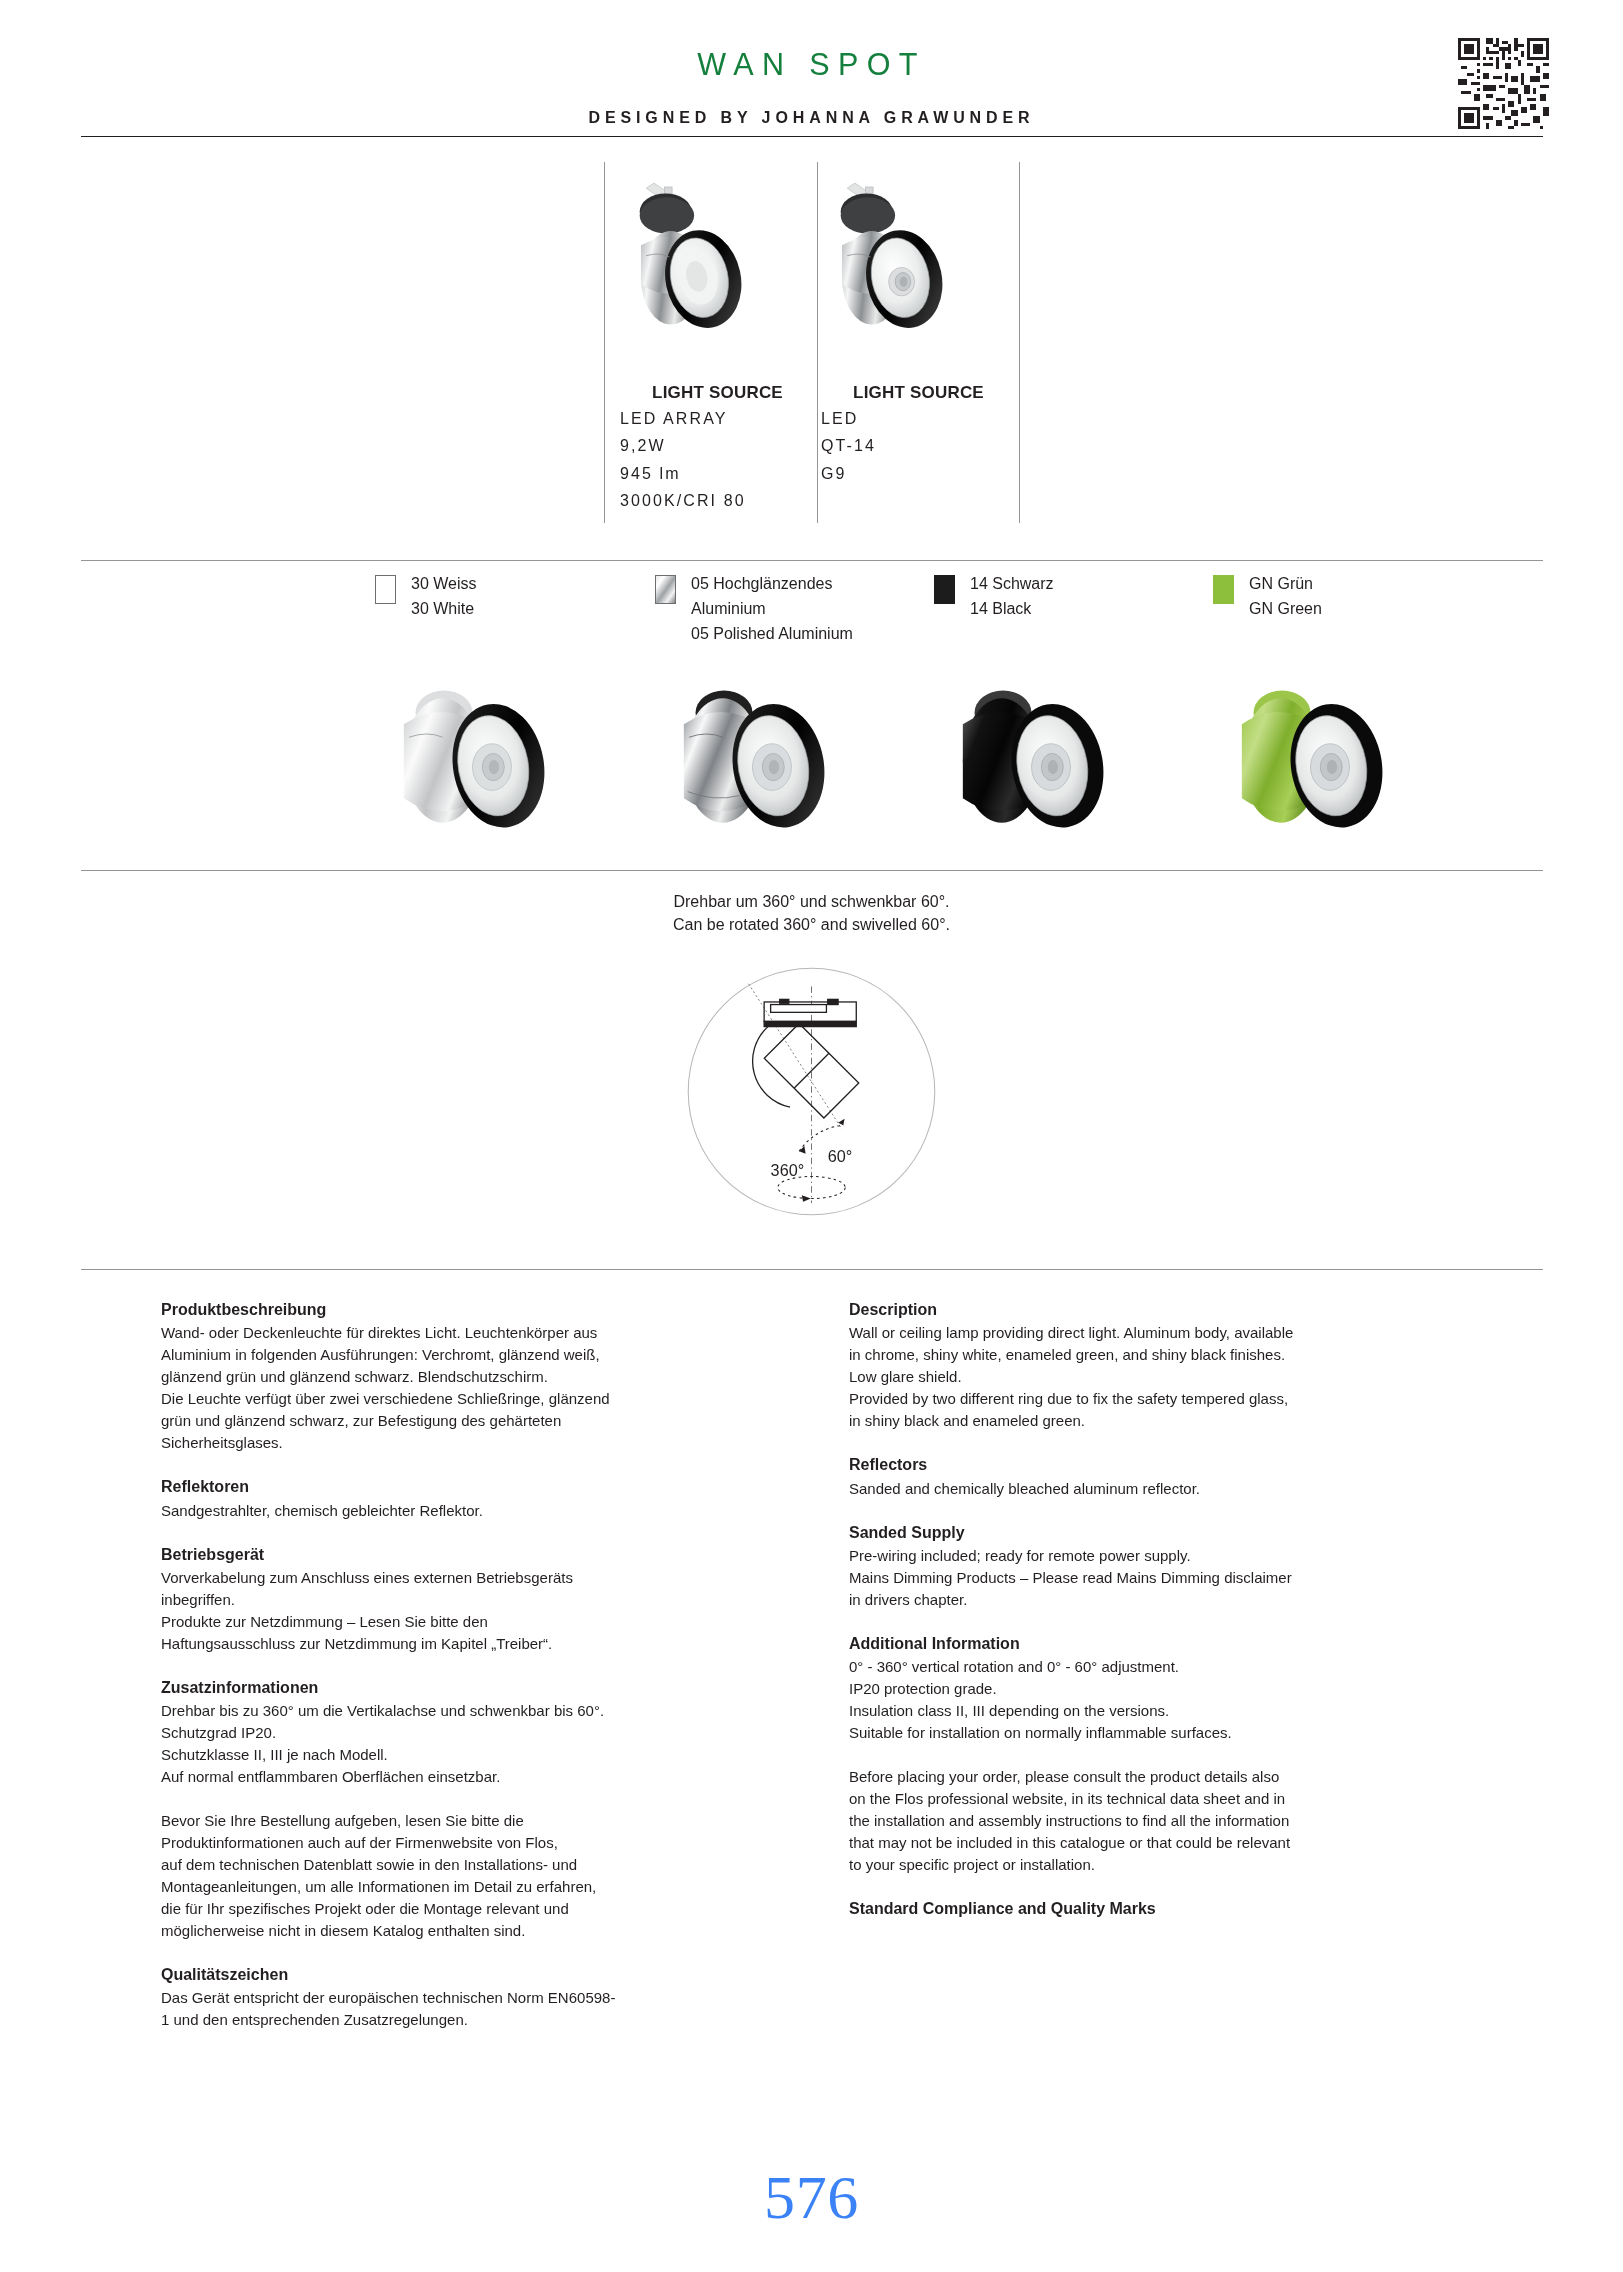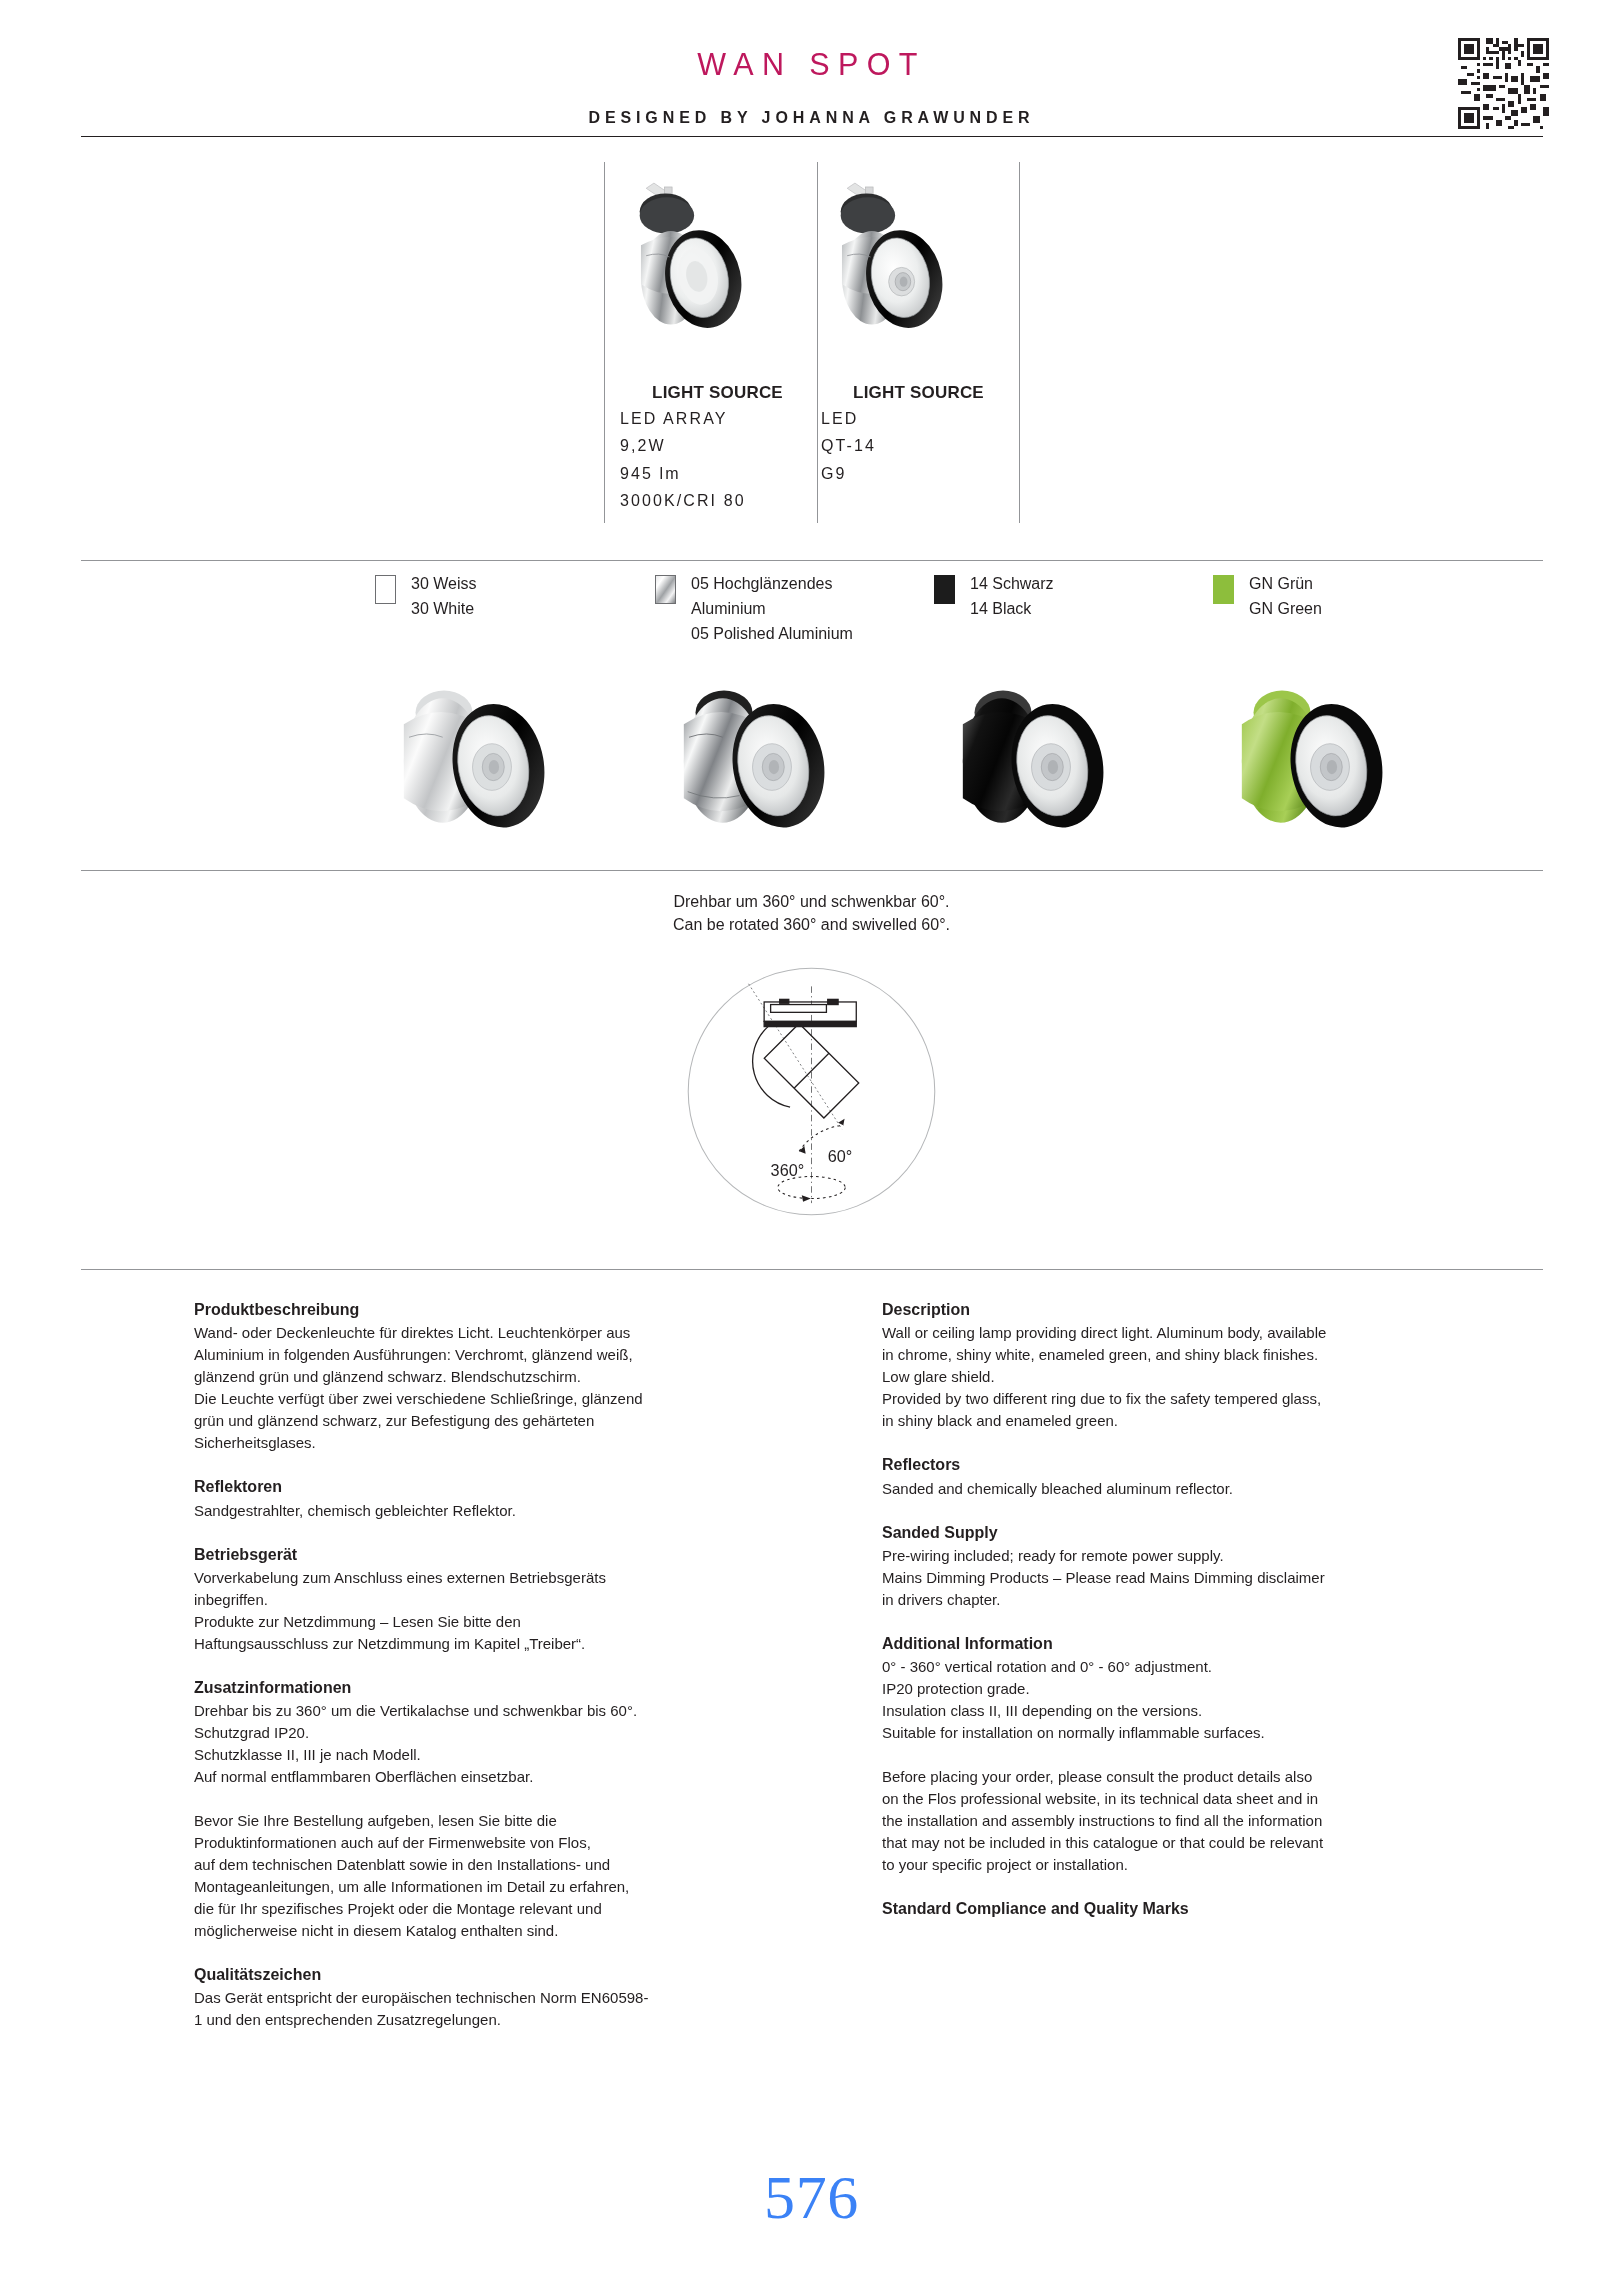--- a/index.html
+++ b/index.html
@@ -10,21 +10,21 @@
     color:#231f20;
     position:relative;
     overflow:hidden;
   }
 
   
   .header { position:absolute; left:0; top:0; width:1623px; height:162px; }
   .title {
     position:absolute; left:0; top:47px; width:1623px;
     text-align:center;
-    font-size:30.5px; letter-spacing:8.4px; font-weight:400; color:#be185d;
+    font-size:30.5px; letter-spacing:8.4px; font-weight:400; color:#15803d;
   }
   .subtitle {
     position:absolute; left:0; top:109px; width:1623px;
     text-align:center;
     font-size:16px; letter-spacing:4.9px; font-weight:700; color:#231f20;
   }
   .qr {
     position:absolute; left:1458px; top:38px;
     width:91px; height:91px;
     display:block;
@@ -67,21 +67,21 @@
   
   .rot-wrap { position:absolute; left:0; top:890px; width:1623px; height:364px; }
   .rot-caption {
     position:absolute; left:0; top:0; width:1623px;
     text-align:center; font-size:16px; line-height:23.4px; color:#231f20;
   }
   .rot-svg { position:absolute; left:672px; top:65px; }
 
   
   .cols { position:absolute; left:0; top:1299px; width:1623px; }
-  .col { position:absolute; top:0; width:649px;margin-left:33px; }
+  .col { position:absolute; top:0; width:649px; }
   .col.left  { left:161px; }
   .col.right { left:849px; }
   h3.sec-head {
     margin:0 0 1.3px 0;
     font-size:16px; font-weight:700; color:#231f20; line-height:22px;
   }
   p.sec-body {
     margin:0; font-size:15px; font-weight:400; color:#231f20; line-height:22px;
   }
   .gap { height:22px; }

